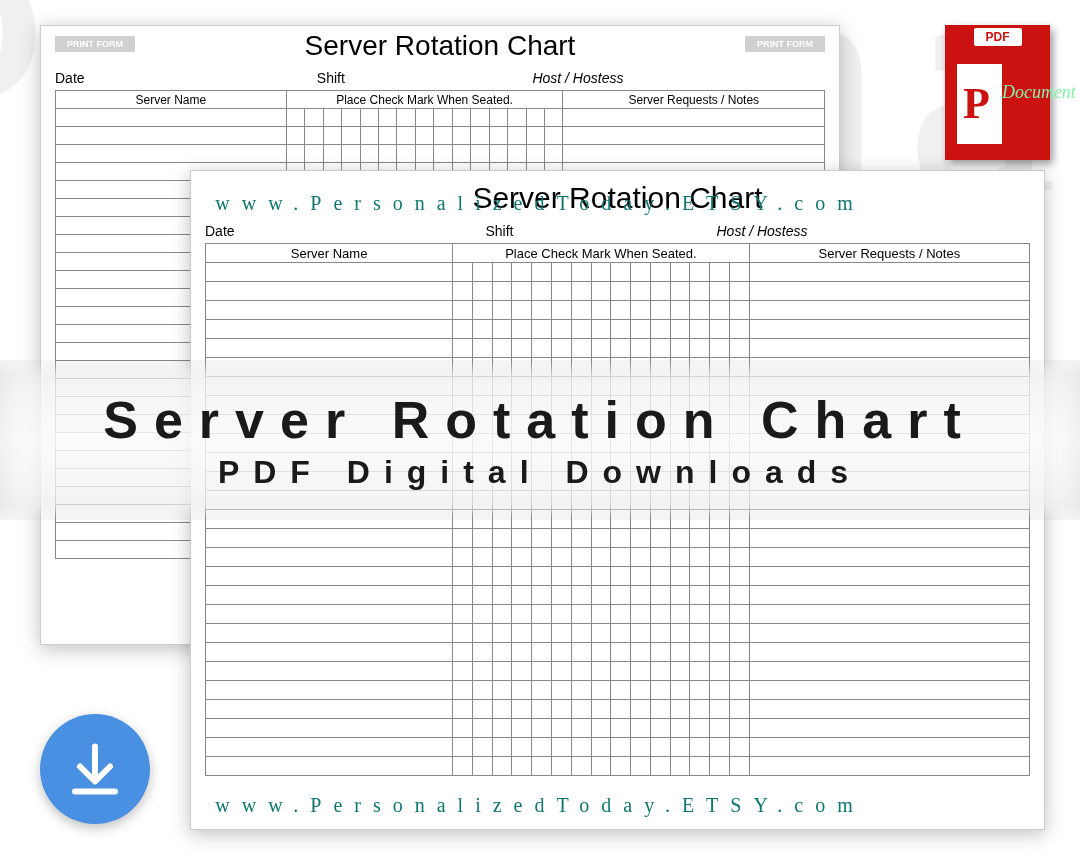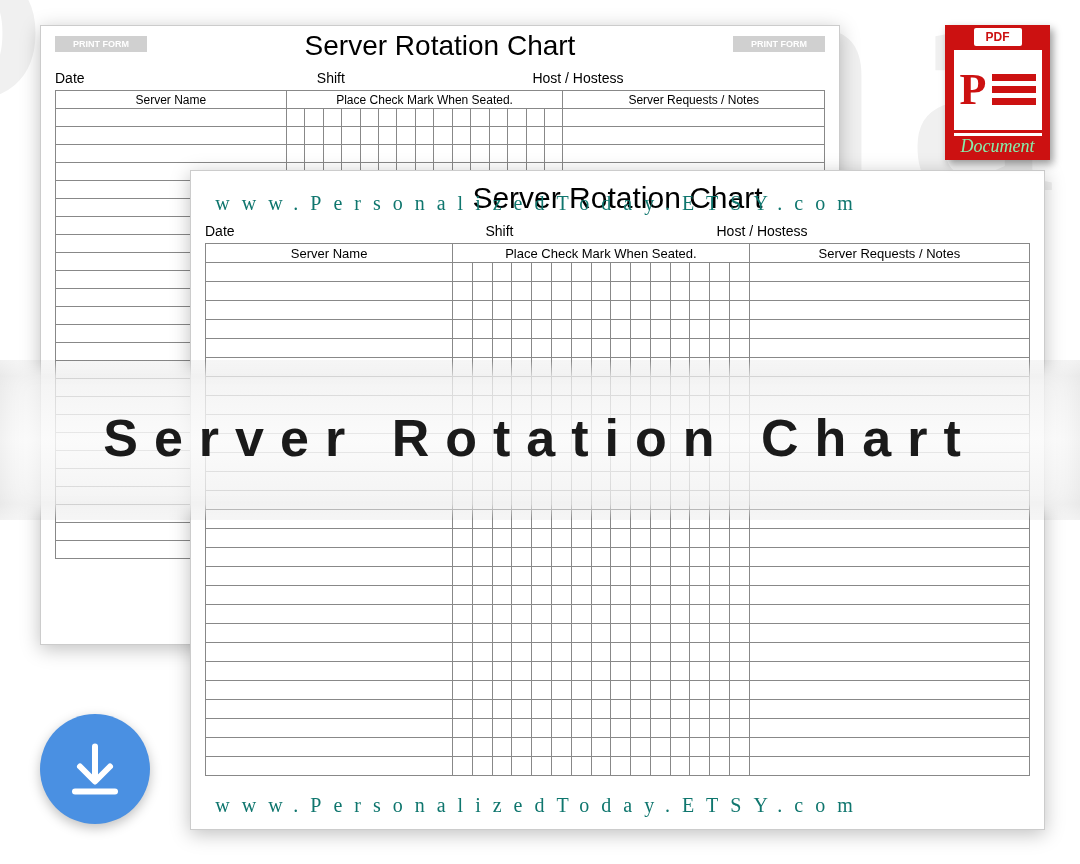--- a/index.html
+++ b/index.html
@@ -46,39 +46,39 @@
   .form-buttons {
     display: flex;
     justify-content: space-between;
     margin-bottom: -22px;
   }
   .form-btn {
     background: #d0d0d0;
     color: #fff;
     font-size: 9px;
     font-weight: bold;
-    padding: 3px 18px;
+    padding: 3px 12px;
     display: inline-block;
   }
   .chart-title {
     text-align: center;
     font-size: 28px;
     font-weight: normal;
     margin-bottom: 8px;
   }
   .chart-front .chart-title { font-size: 30px; }
   .meta-row {
     display: flex;
     font-size: 14px;
     margin-bottom: 4px;
     justify-content: center;
   }
   .meta-row .m1 { flex: 0 0 34%; }
   .meta-row .m2 { flex: 0 0 28%; }
-  .meta-row .m3 { flex: 1; }
+  .meta-row .m3 { flex: 1; font-style: italic; }
   table {
     width: 100%;
     border-collapse: collapse;
     table-layout: fixed;
   }
   table td, table th {
     border: 1px solid #888;
     height: 18px;
     font-size: 12px;
     font-weight: normal;
@@ -153,23 +153,22 @@
   .pdf-badge {
     position: absolute;
     right: 30px;
     top: 25px;
     width: 105px;
     height: 135px;
     background: #c11;
     z-index: 6;
     box-shadow: 3px 4px 8px rgba(0,0,0,0.4);
     display: flex;
-    flex-direction: column;
     align-items: center;
-    padding: 3px;
+    padding: 12px;
   }
   .pdf-tab {
     position: absolute;
     top: 3px; left: 50%; transform: translateX(-50%);
     width: 48px; height: 18px;
     background: #fff;
     color: #c11;
     font-weight: bold;
     font-size: 12px;
     display: flex; align-items: center; justify-content: center;
@@ -1290,20 +1289,21 @@
       </tbody>
   </table>
 </div>
 
 <div class="url-watermark wm-top">www.PersonalizedToday.ETSY.com</div>
 <div class="url-watermark wm-bottom">www.PersonalizedToday.ETSY.com</div>
 
 <div class="ribbon">
   <div class="ribbon-bg"></div>
   <h1>Server Rotation Chart</h1>
+  <h2>PDF Digital Downloads</h2>
 </div>
 
 <div class="pdf-badge">
   <div class="pdf-tab">PDF</div>
   <div class="pdf-inner">
     <div class="pdf-p">P</div>
     <div class="pdf-lines">
       <div class="ln"></div>
         <div class="ln"></div>
         <div class="ln"></div>

